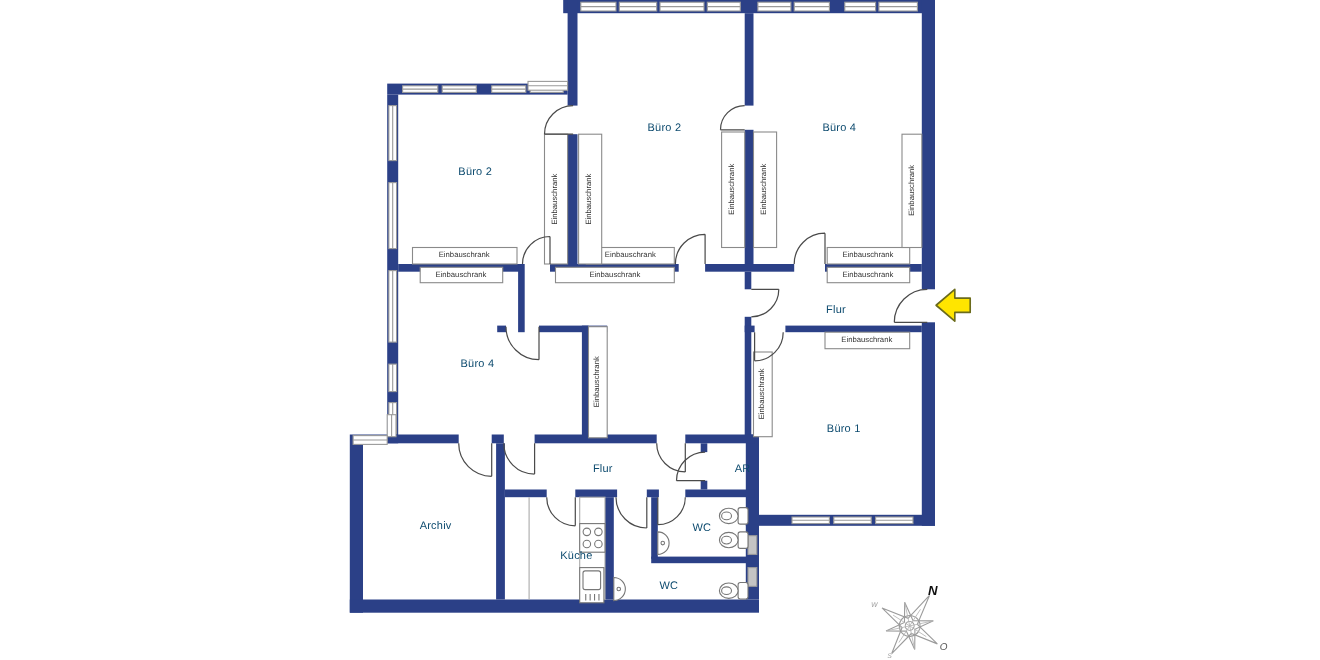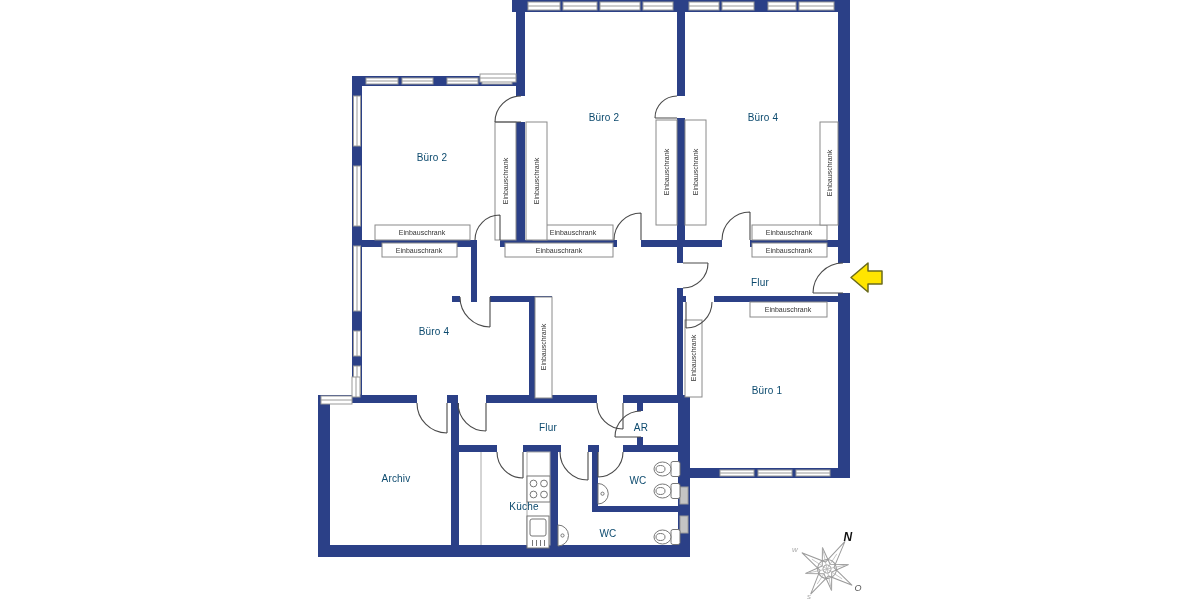--- a/index.html
+++ b/index.html
@@ -194,21 +194,21 @@
   </g>
 </svg>
 
   <div class="lbl" style="left:432px;top:157px">Büro 2</div>
   <div class="lbl" style="left:604px;top:117px">Büro 2</div>
   <div class="lbl" style="left:763px;top:117px">Büro 4</div>
   <div class="lbl" style="left:434px;top:331px">Büro 4</div>
   <div class="lbl" style="left:767px;top:390px">Büro 1</div>
   <div class="lbl" style="left:760px;top:282px">Flur</div>
   <div class="lbl" style="left:548px;top:427px">Flur</div>
-  <div class="lbl" style="left:641px;top:427px">AR</div>
+  <div class="lbl" style="left:675px;top:427px">AR</div>
   <div class="lbl" style="left:396px;top:478px">Archiv</div>
   <div class="lbl" style="left:524px;top:506px">Küche</div>
   <div class="lbl" style="left:638px;top:480px">WC</div>
   <div class="lbl" style="left:608px;top:533px">WC</div>
 
   <div class="lbl small" style="left:422px;top:232px">Einbauschrank</div>
   <div class="lbl small" style="left:419px;top:250px">Einbauschrank</div>
   <div class="lbl small" style="left:573px;top:232px">Einbauschrank</div>
   <div class="lbl small" style="left:559px;top:250px">Einbauschrank</div>
   <div class="lbl small" style="left:789px;top:232px">Einbauschrank</div>

